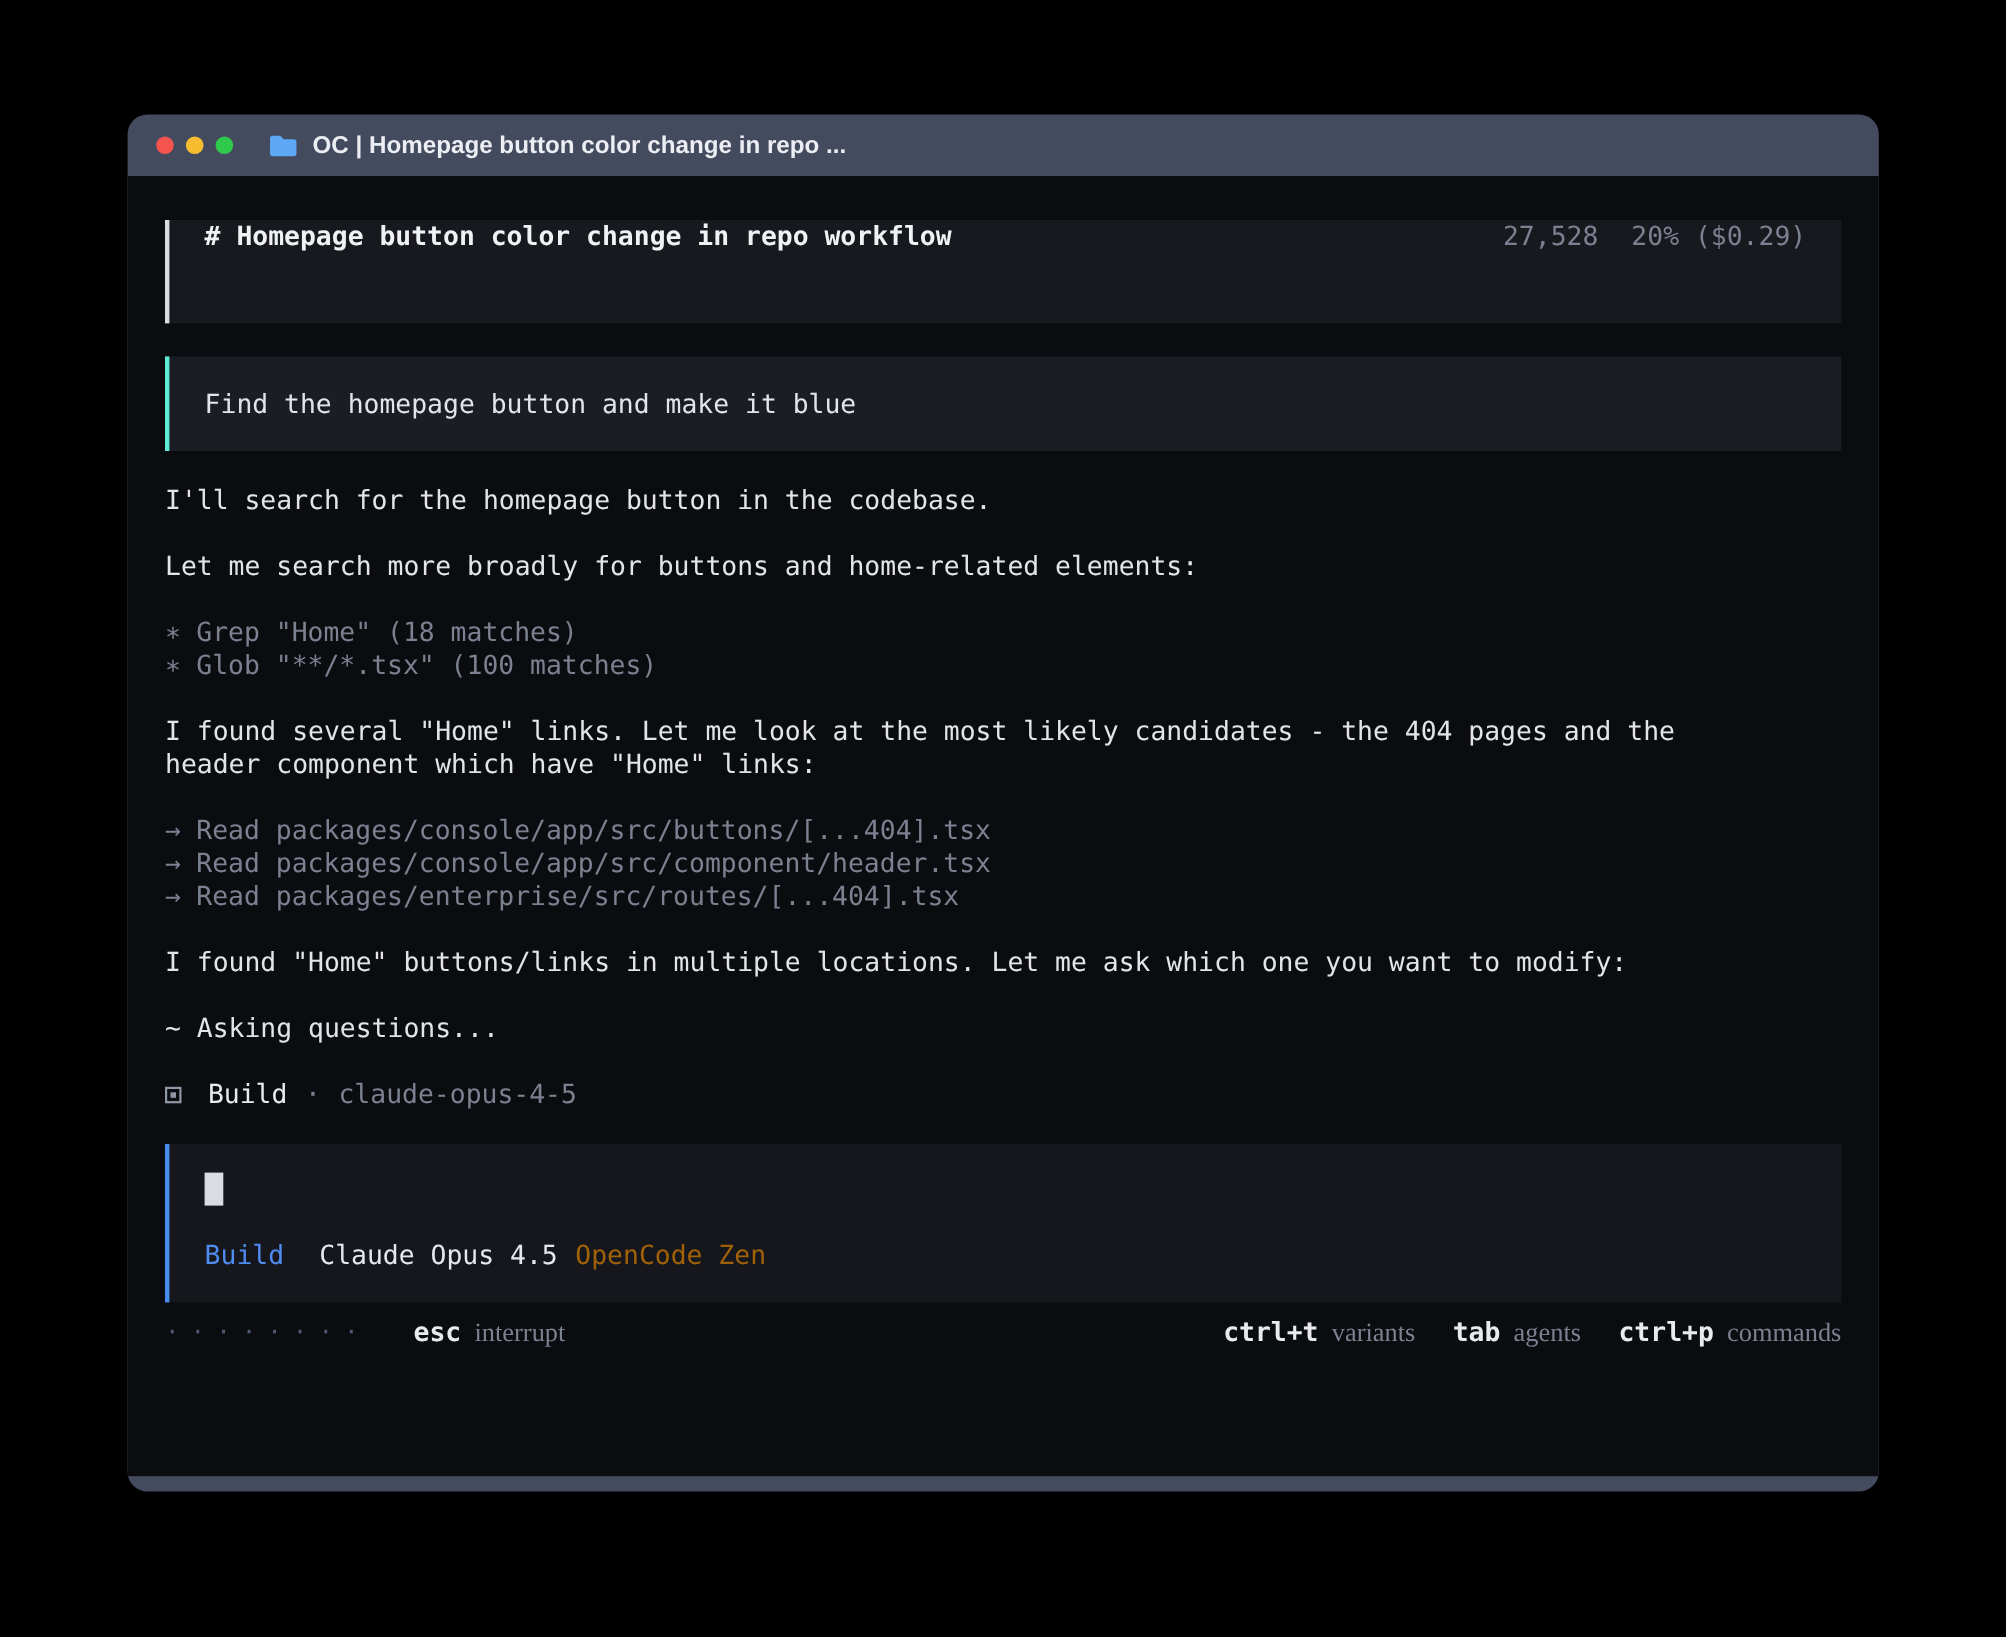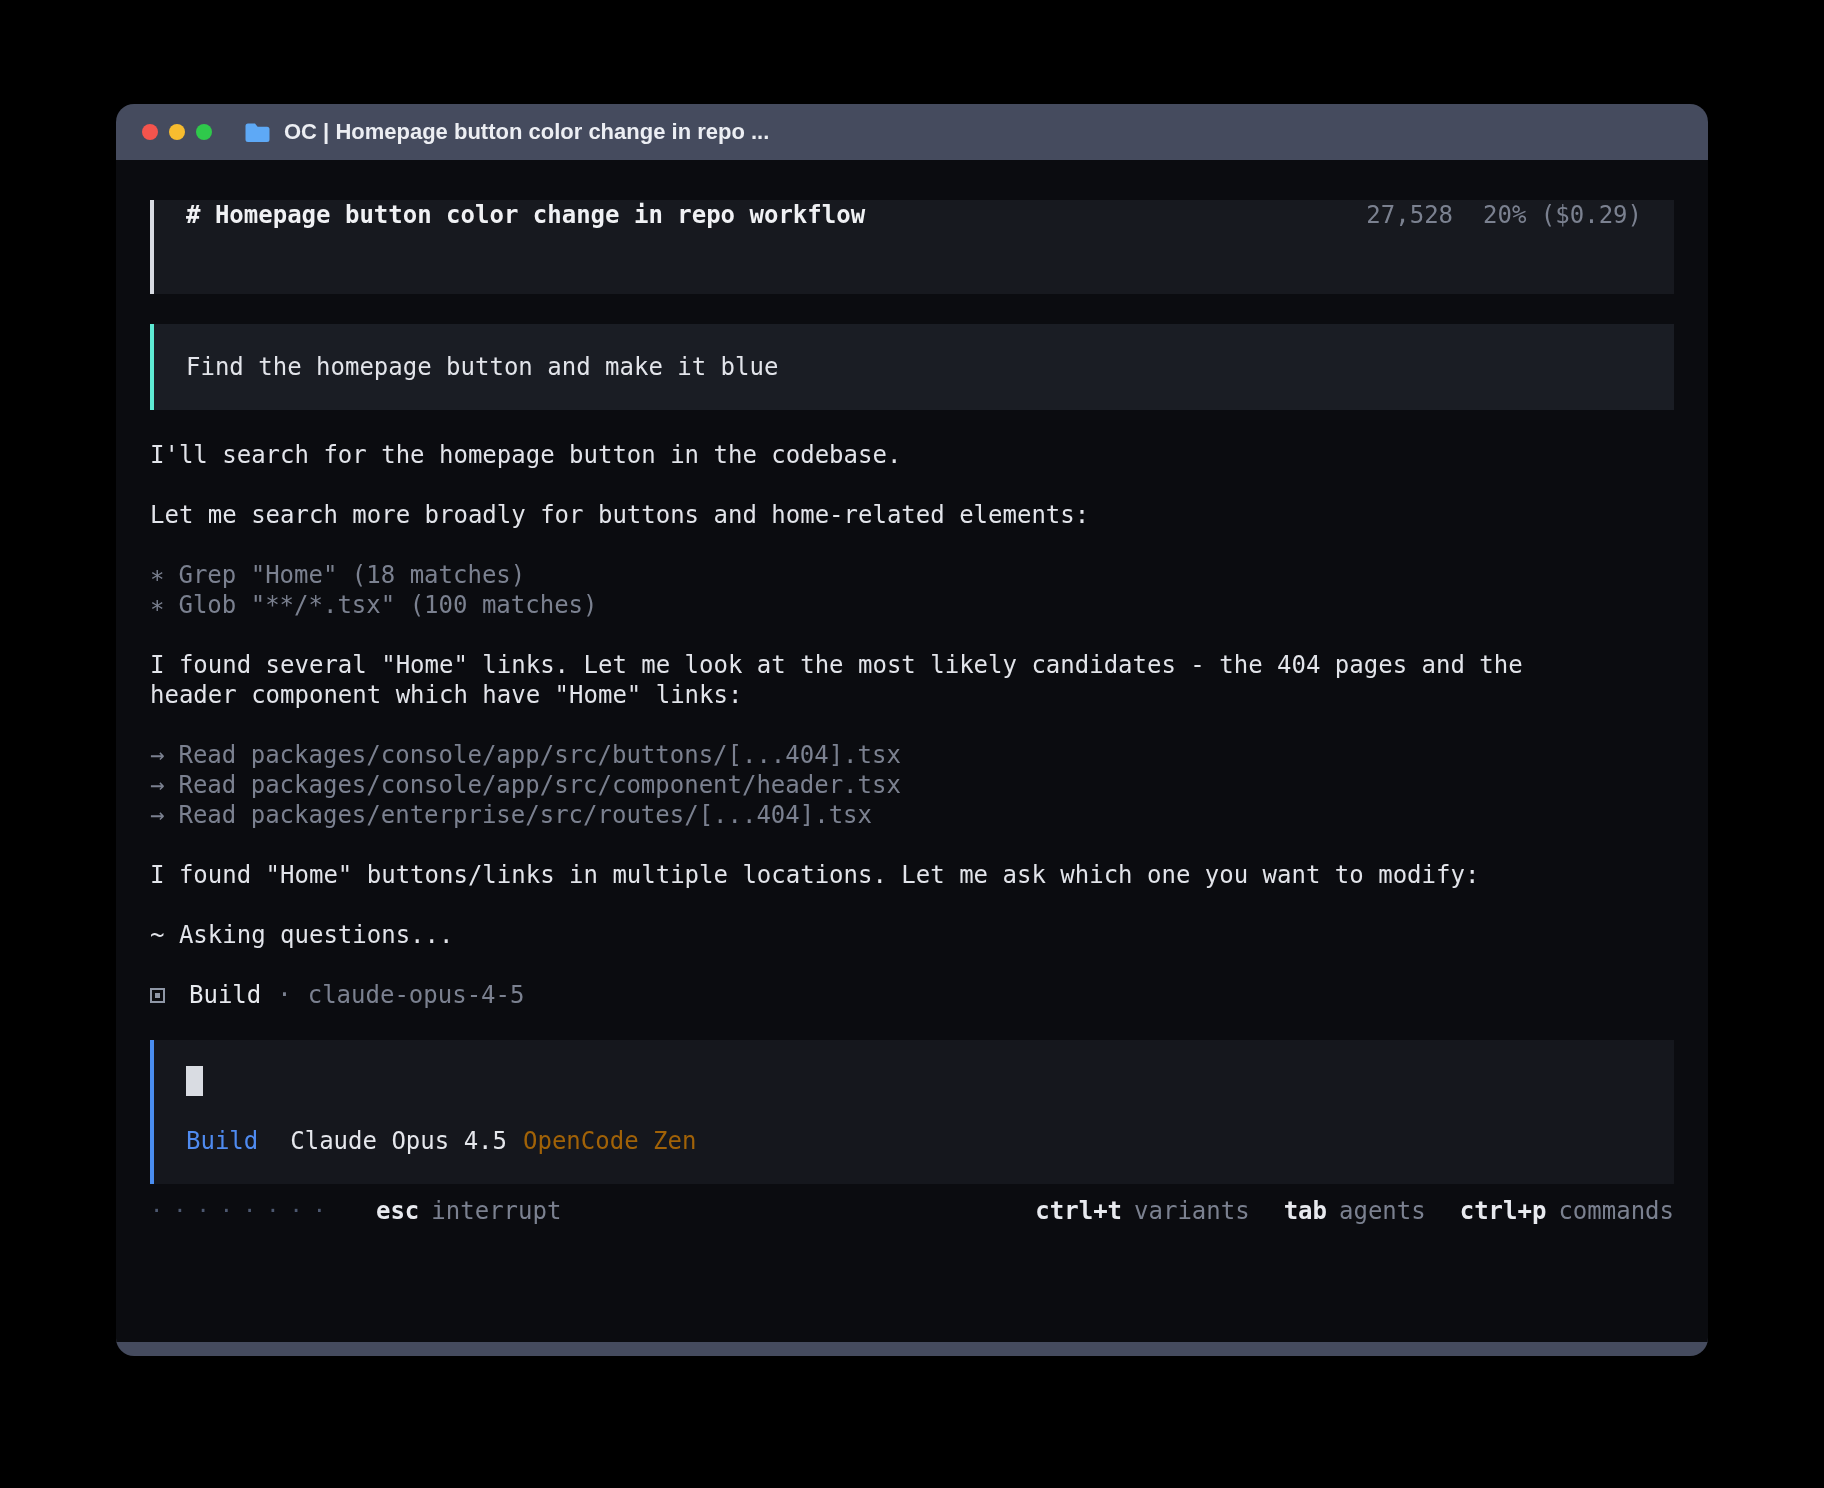--- a/index.html
+++ b/index.html
@@ -55,21 +55,21 @@
   .model-line { margin-top:30px; display:flex; align-items:baseline; }
   .mode { color:#4f8bf0; margin-right:32px; }
   .model { color:#e5e7ec; margin-right:16px; }
   .provider { color:#a16207;text-align:center; }
 
   .footer { margin-top:12px; display:flex; justify-content:space-between; align-items:center; }
   .f-left { display:flex; align-items:center; gap:40px; }
   .spinner { color:#4d5870; letter-spacing:10px; font-size:22px; }
   .hint { white-space:nowrap; }
   .key { font-weight:700; color:#e8eaef; }
-  .label { color:#7b8190; margin-left:12px; }
+  .label { color:#7b8190; margin-left:12px;font-family:Liberation Serif, serif; }
   .f-right { display:flex; gap:34px;justify-content:space-between; }
 </style>
 </head>
 <body>
 
 <div class="window">
 
   <div class="titlebar">
     <div class="lights">
       <span class="light red"></span>

